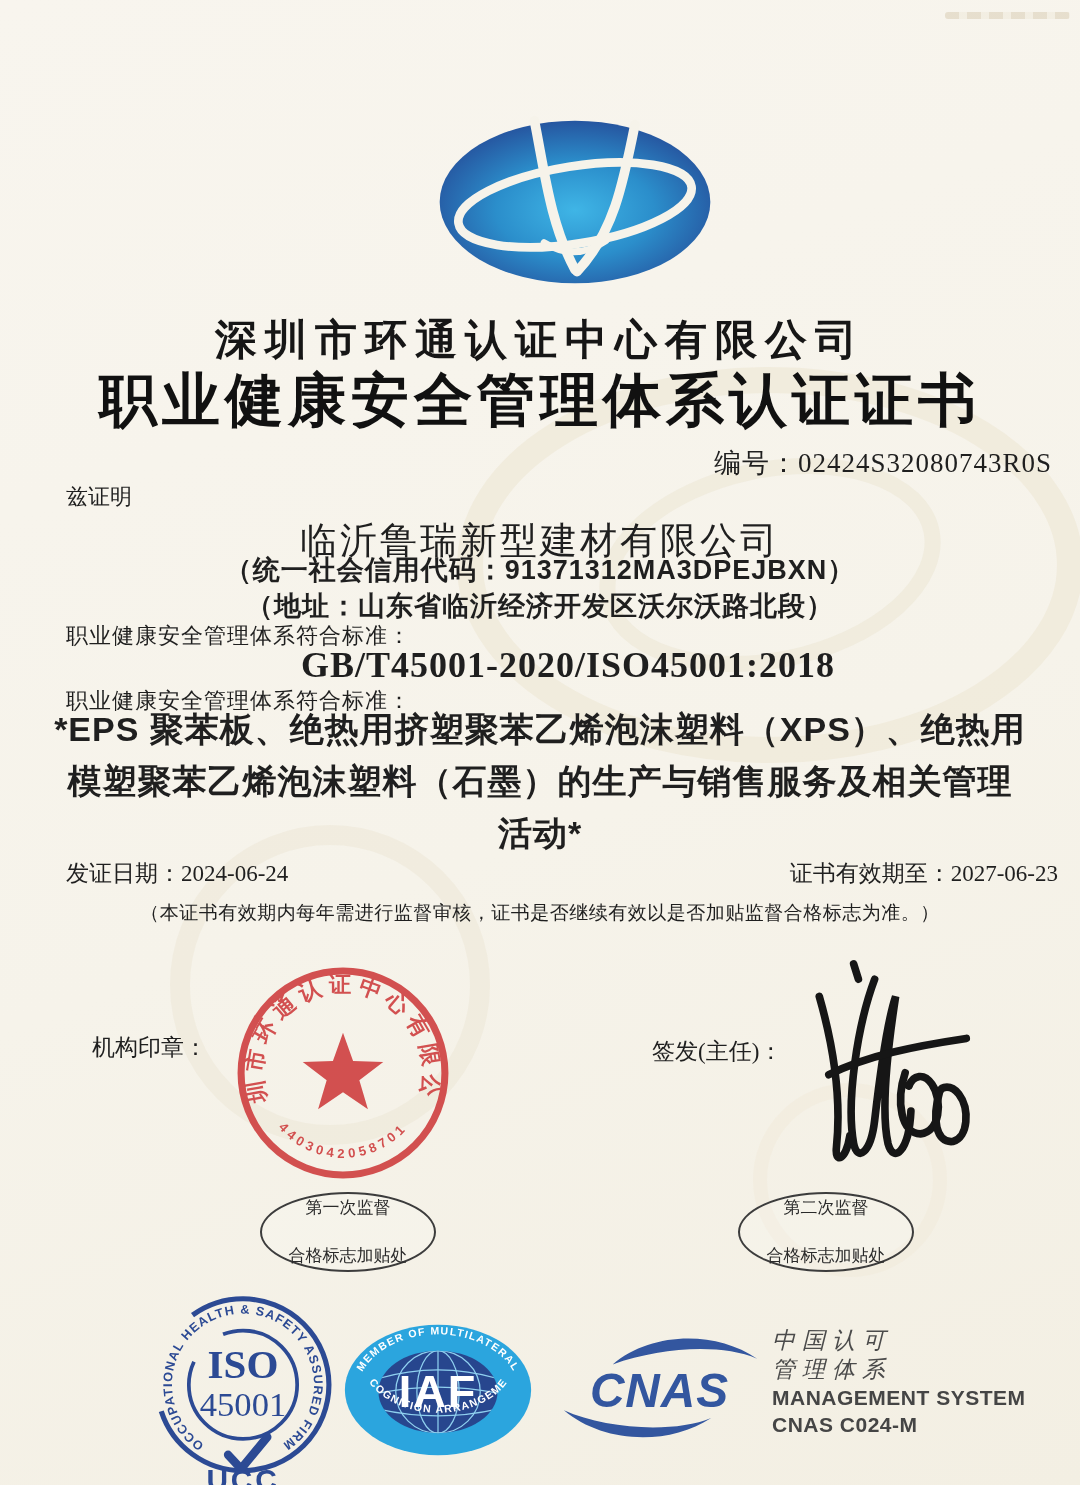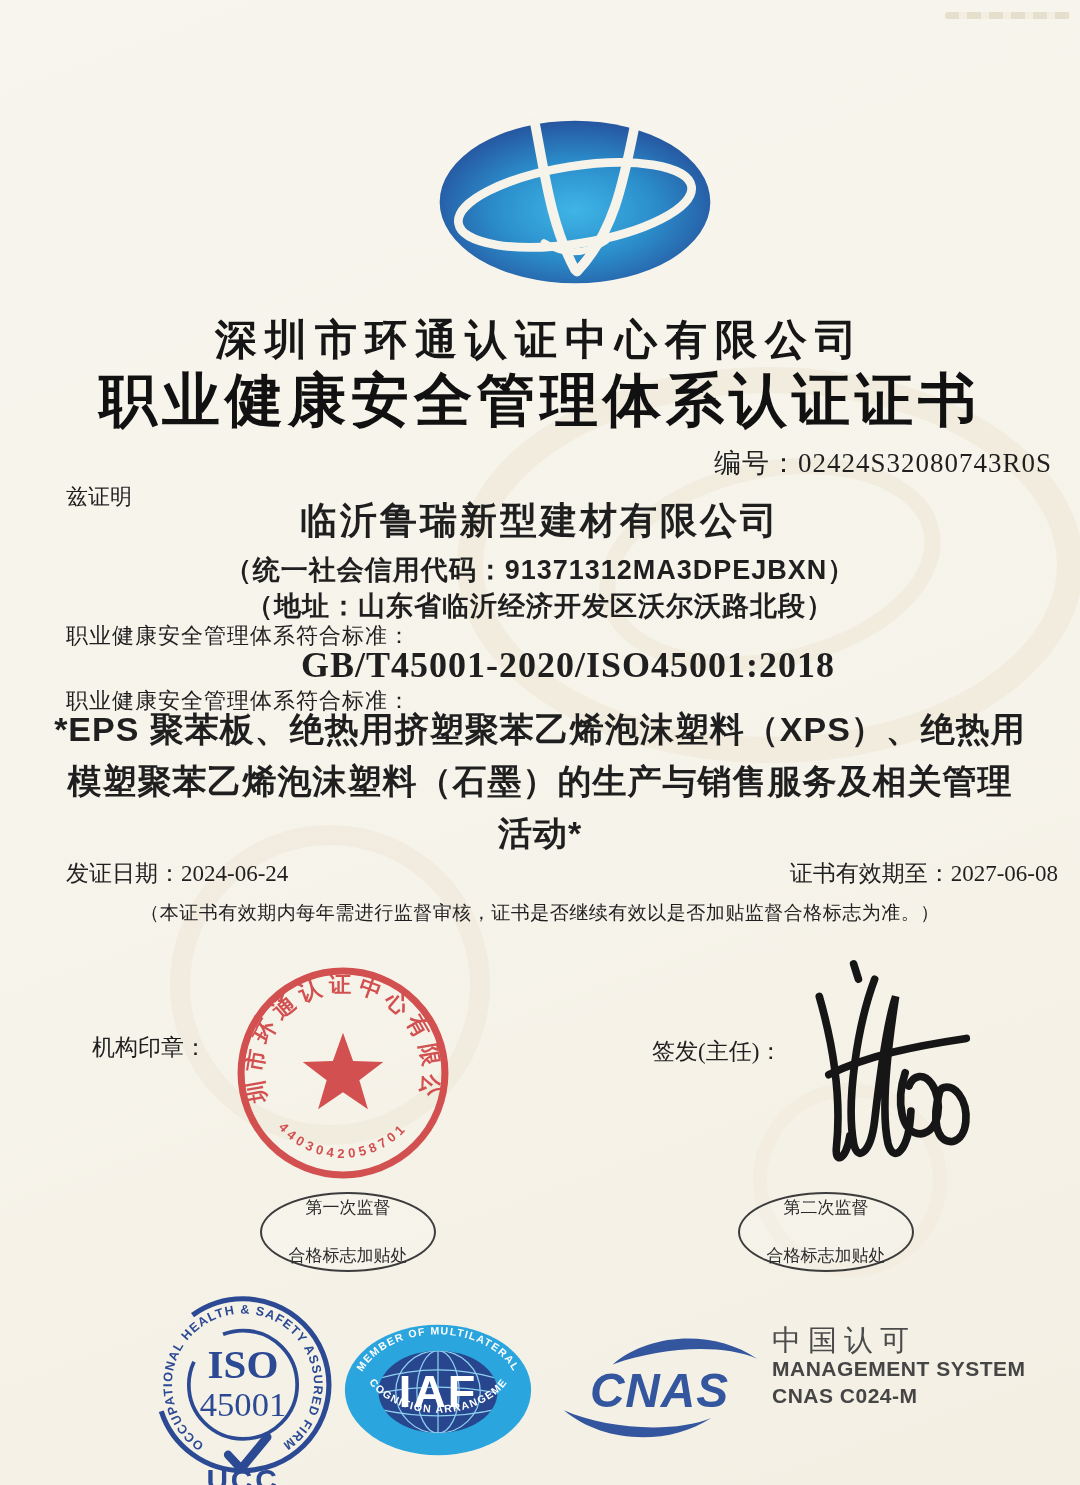--- a/index.html
+++ b/index.html
@@ -14,35 +14,35 @@
   }
   .abs{position:absolute;}
   .ctr{left:0;width:1080px;text-align:center;}
   .hei{font-family:"Liberation Sans","DejaVu Sans",sans-serif;}
   .song{font-family:"Liberation Serif","DejaVu Serif",serif;}
 
   .issuer{top:312px;font-size:42px;font-weight:600;letter-spacing:8px;color:#161616;}
   .cert-title{top:362px;font-size:58px;font-weight:800;letter-spacing:5px;color:#111;}
   .cert-no{top:445px;right:28px;font-size:27px;letter-spacing:1px;margin-left:28px;}
   .certify{left:66px;top:482px;font-size:22px;}
-  .company{top:496px;font-size:37px;font-weight:700;letter-spacing:3px;}
+  .company{top:516px;font-size:37px;font-weight:400;letter-spacing:3px;}
   .credit{top:552px;font-size:27px;font-weight:800;letter-spacing:1px;}
   .addr{top:588px;font-size:27px;font-weight:800;letter-spacing:1px;}
   .lbl{left:66px;font-size:22px;letter-spacing:1px;}
   .standard{top:644px;font-size:36px;font-weight:700;letter-spacing:1px;padding-left:28px;}
   .scope{top:703px;font-size:34px;font-weight:800;line-height:52px;letter-spacing:1px;}
   .dates{top:858px;font-size:23px;}
   .note{top:900px;font-size:19px;letter-spacing:.5px;}
   .caption{font-size:23px;}
   .oval{
     width:172px;height:76px;border:2px solid #3c3c3c;border-radius:50%;
     display:flex;flex-direction:column;align-items:center;justify-content:center;
     font-size:17px;line-height:24px;color:#2a2a2a;background:rgba(255,255,255,.15);gap:24px;
   }
-  .cn-col{font-size:29px;line-height:29px;letter-spacing:7px;color:#4b4b4b;}
+  .cn-col{font-size:23px;line-height:29px;letter-spacing:7px;color:#4b4b4b;font-style:italic;}
   .en-col{font-family:"Liberation Sans","DejaVu Sans",sans-serif;font-size:21px;line-height:27px;font-weight:700;color:#454545;letter-spacing:.5px;}
   .artifact{left:945px;top:12px;width:125px;height:7px;
     background:repeating-linear-gradient(90deg,#d9cdb4 0 14px,#efe9da 14px 22px);opacity:.55;border-radius:3px;}
 </style>
 </head>
 <body>
 
 <div class="page">
 
   <svg class="abs" width="1080" height="1485" style="left:0;top:0">
@@ -88,21 +88,21 @@
   <div class="abs ctr hei scope">
     <div>*EPS 聚苯板、绝热用挤塑聚苯乙烯泡沫塑料（XPS）、绝热用</div>
     <div>模塑聚苯乙烯泡沫塑料（石墨）的生产与销售服务及相关管理</div>
     <div>活动*</div>
   </div>
 
   <div class="abs song dates" style="left:66px">
     <span>发证日期：</span><span>2024-06-24</span>
   </div>
   <div class="abs song dates" style="right:22px">
-    <span>证书有效期至：</span><span>2027-06-08</span>
+    <span>证书有效期至：</span><span>2027-06-23</span>
   </div>
 
   <div class="abs ctr song note">（本证书有效期内每年需进行监督审核，证书是否继续有效以是否加贴监督合格标志为准。）</div>
 
   <div class="abs song caption" style="left:92px;top:1032px">机构印章：</div>
 
   <svg class="abs" width="222" height="222" viewBox="0 0 220 220" style="left:232px;top:962px;opacity:.88">
     <circle cx="110" cy="110" r="101" fill="none" stroke="#ce3a3b" stroke-width="7"></circle>
     <polygon points="110,70 120,98.2 149.9,99 126.2,117.3 134.7,146 110,129 85.3,146 93.8,117.3 70.1,99 100,98.2" fill="#ce3a3b"></polygon>
     <defs>
@@ -182,17 +182,18 @@
   </svg>
 
   <svg class="abs" width="205" height="110" viewBox="0 0 210 115" style="left:558px;top:1330px">
     <path d="M55,36 C95,2 162,0 206,30 C168,14 106,18 55,36 Z" fill="#33569f"></path>
     <path d="M4,84 C44,118 112,122 158,92 C120,108 48,104 4,84 Z" fill="#33569f"></path>
     <text x="104" y="80" text-anchor="middle" font-size="50" font-weight="800" font-style="italic" fill="#33569f" letter-spacing="1" font-family="Liberation Sans, sans-serif">CNAS</text>
   </svg>
 
   <div class="abs" style="left:772px;top:1326px">
     <div class="cn-col song">中国认可</div>
+    <div class="cn-col song">管理体系</div>
     <div class="en-col">MANAGEMENT SYSTEM</div>
     <div class="en-col">CNAS C024-M</div>
   </div>
 
 </div>
 
 </body></html>

